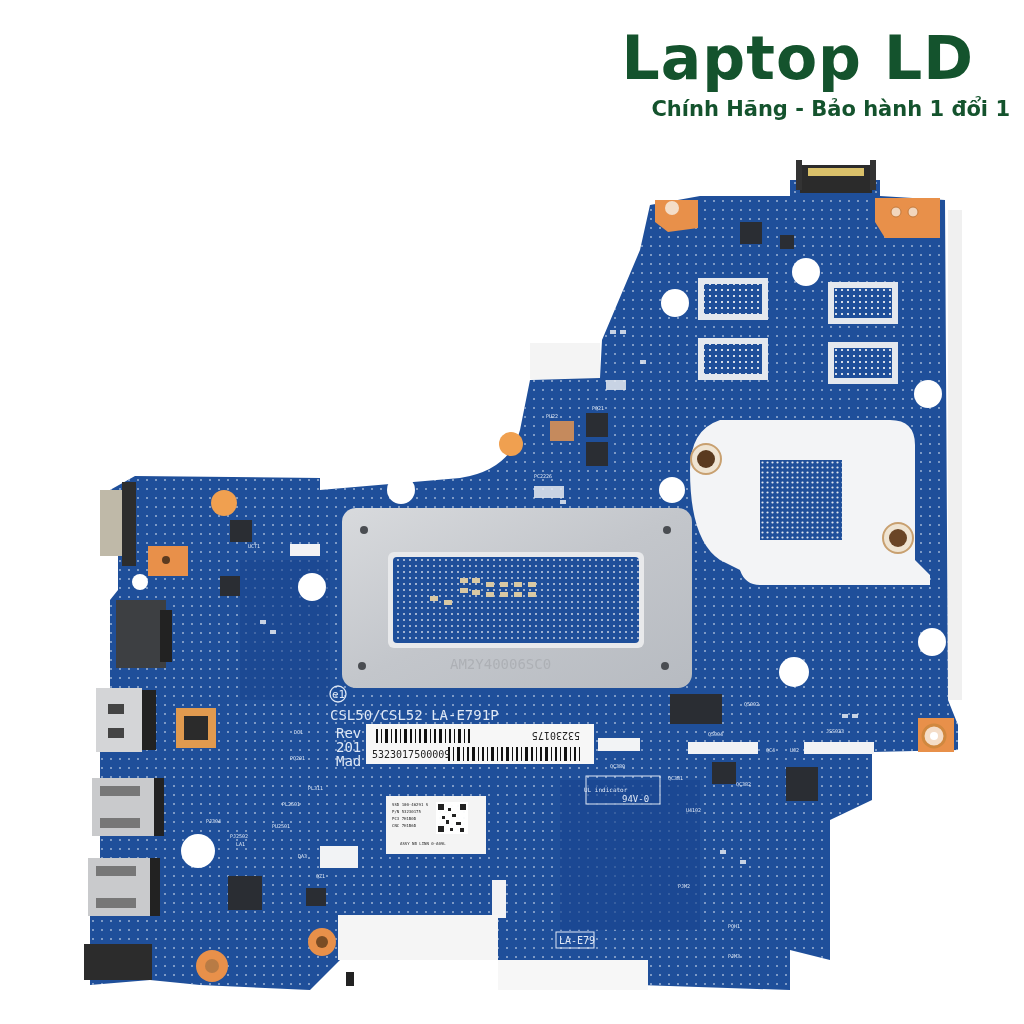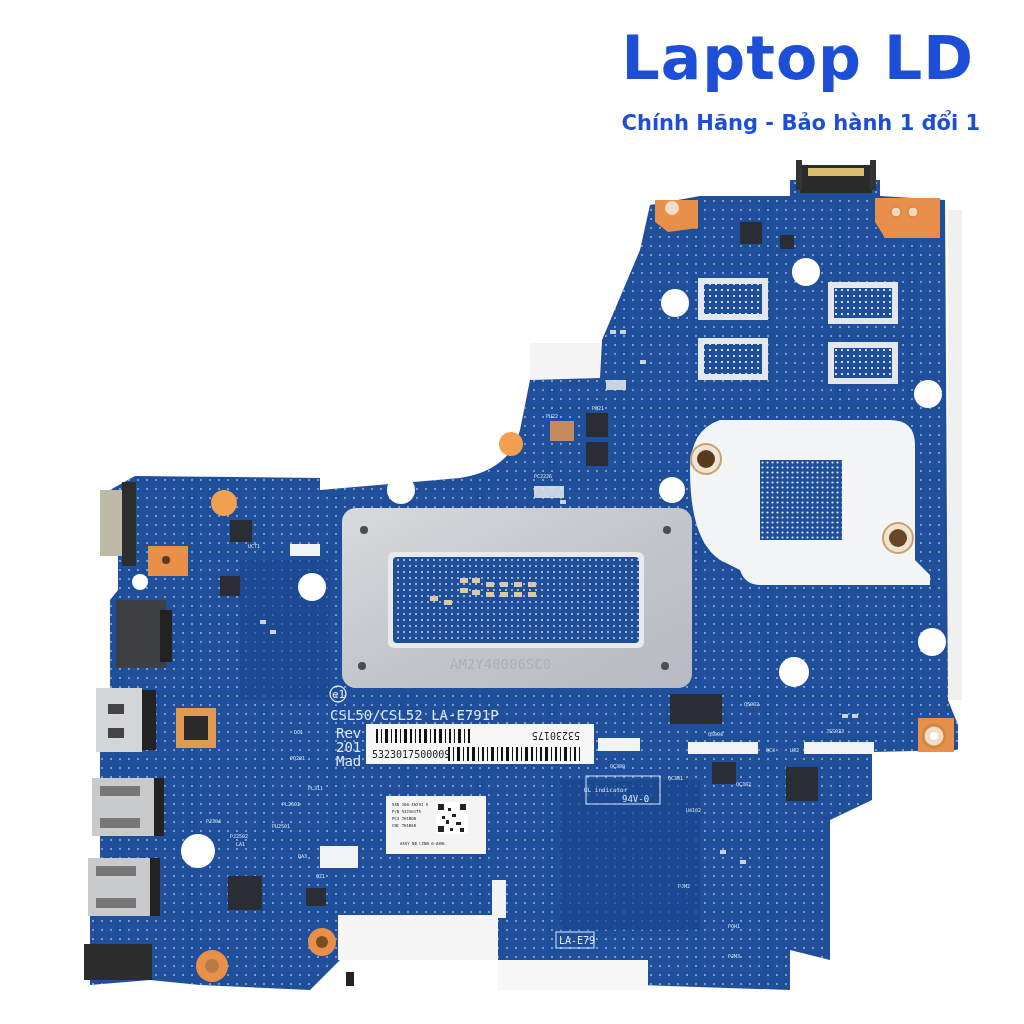--- a/index.html
+++ b/index.html
@@ -1,19 +1,19 @@
 <!DOCTYPE html>
 <html><head>
 <meta charset="utf-8">
 <style>
   html, body { margin:0; padding:0; }
   body { width:1024px; height:1024px; background:#ffffff; position:relative; overflow:hidden; font-family:"Liberation Sans", sans-serif; }
-  .brand { position:absolute; right:50px; top:22px; text-align:left; color:#1d4ed8; }
+  .brand { position:absolute; right:50px; top:22px; text-align:right; color:#14532d; }
   .brand-title { font-family:"DejaVu Sans", sans-serif; font-weight:bold; font-size:60px; letter-spacing:1px; line-height:72px; margin-right:0; }
-  .brand-sub { font-family:"DejaVu Sans", sans-serif; font-weight:bold; font-size:21px; line-height:30px; margin-top:14px; margin-right:-36px; }
+  .brand-sub { font-family:"DejaVu Sans", sans-serif; font-weight:bold; font-size:21px; line-height:30px; margin-top:0; margin-right:-36px; }
   svg.board { position:absolute; left:0; top:0; }
   .silk { font-family:"DejaVu Sans Mono", monospace; fill:#dfe8f5; }
   .lbl { font-family:"DejaVu Sans Mono", monospace; fill:#222; }
 </style>
 </head>
 <body>
 
 <div class="brand">
   <div class="brand-title">Laptop LD</div>
   <div class="brand-sub">Chính Hãng - Bảo hành 1 đổi 1</div>

